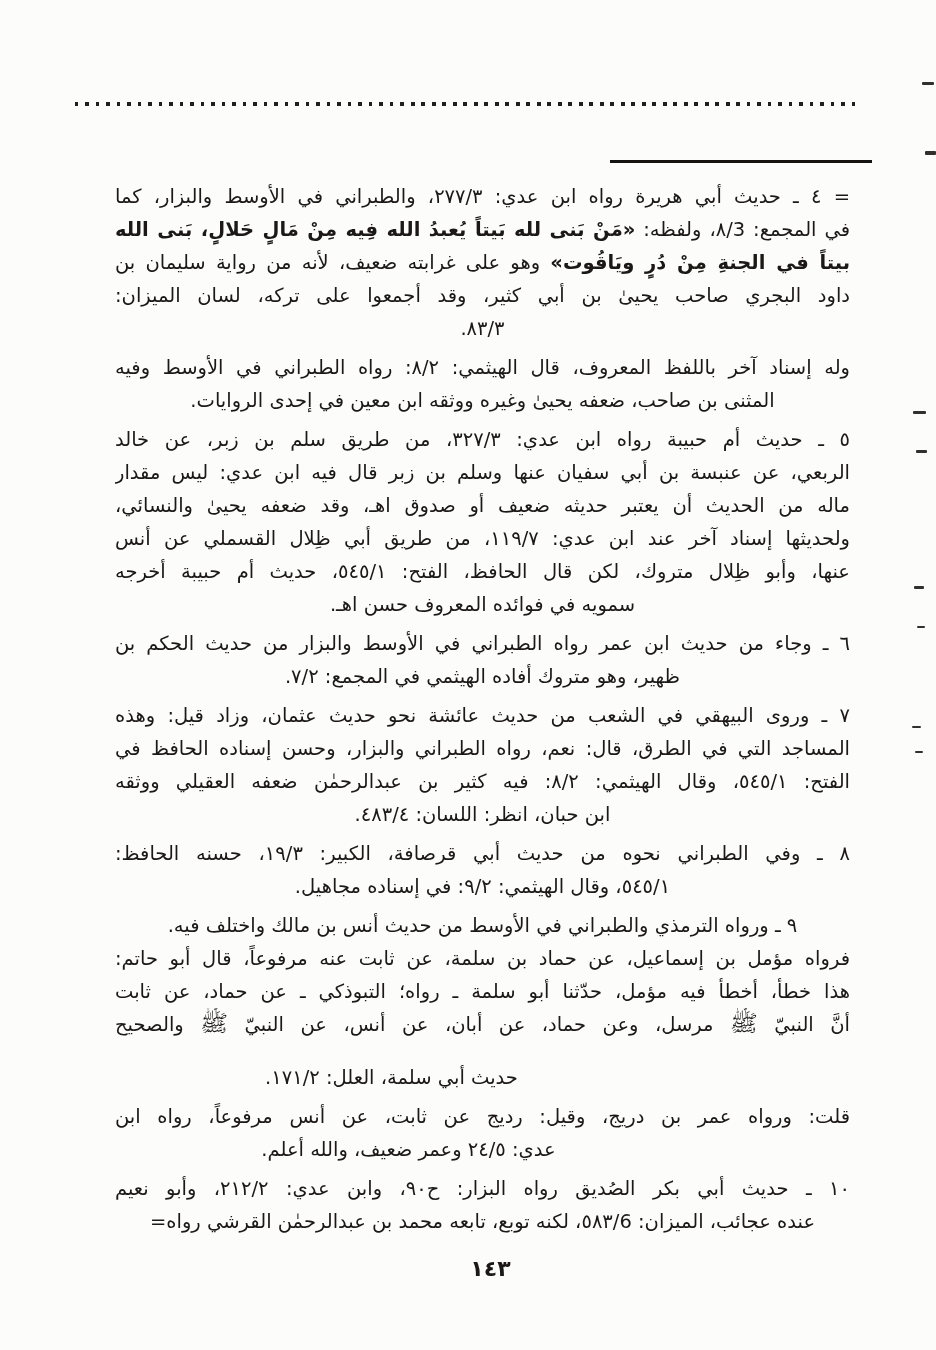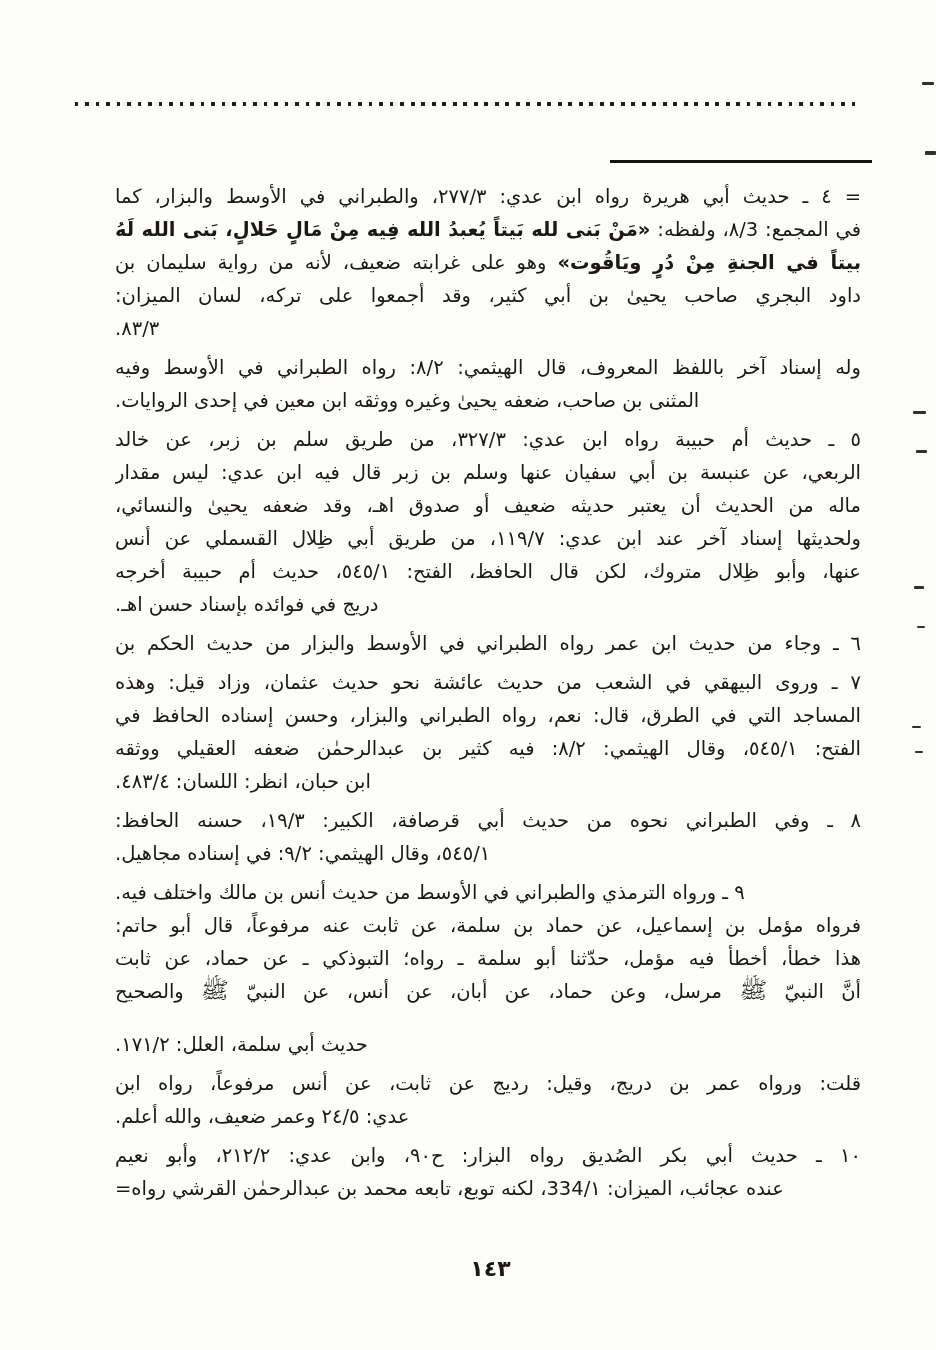--- a/index.html
+++ b/index.html
@@ -9,26 +9,26 @@
     font-family:"DejaVu Sans",sans-serif;
   }
   .page{position:absolute;inset:0;}
   .dotted-rule{
     position:absolute;top:102px;left:75px;width:782px;height:4px;
     background:repeating-linear-gradient(to right,#211f1c 0 3.5px,transparent 3.5px 10.5px);
   }
   .fn-rule{position:absolute;top:160px;left:610px;width:262px;height:3px;background:#151310;}
   .artifact{position:absolute;background:#32302c;border-radius:1px;}
   .textblock{
-    position:absolute;top:180px;right:75px;left:115px;
+    position:absolute;top:180px;right:86px;left:115px;
     direction:rtl;font-size:19.5px;line-height:33px;
   }
   .para{margin:0 0 6px 0;}
   .line{
-    text-align:left;white-space:nowrap;overflow:hidden;height:33px;
+    text-align:center;white-space:nowrap;overflow:hidden;height:33px;
   }
   .line.fill{
     white-space:normal;text-align:justify;text-align-last:justify;
   }
   .b{font-weight:bold;}
   .saw{font-size:23px;line-height:1;}
   .pagenum{
     position:absolute;top:1256px;left:0;width:100%;box-sizing:border-box;padding-left:45px;
     text-align:center;font-size:22px;font-weight:bold;direction:rtl;
   }
@@ -64,24 +64,25 @@
       <div class="para">
         <div class="line fill"><span>وله إسناد آخر باللفظ المعروف، قال الهيثمي: ٨/٢: رواه الطبراني في الأوسط وفيه</span></div>
         <div class="line"><span>المثنى بن صاحب، ضعفه يحيىٰ وغيره ووثقه ابن معين في إحدى الروايات.</span></div>
       </div>
       <div class="para">
         <div class="line fill"><span>٥ ـ حديث أم حبيبة رواه ابن عدي: ٣٢٧/٣، من طريق سلم بن زبر، عن خالد</span></div>
         <div class="line fill"><span>الربعي، عن عنبسة بن أبي سفيان عنها وسلم بن زبر قال فيه ابن عدي: ليس مقدار</span></div>
         <div class="line fill"><span>ماله من الحديث أن يعتبر حديثه ضعيف أو صدوق اهـ، وقد ضعفه يحيىٰ والنسائي،</span></div>
         <div class="line fill"><span>ولحديثها إسناد آخر عند ابن عدي: ١١٩/٧، من طريق أبي ظِلال القسملي عن أنس</span></div>
         <div class="line fill"><span>عنها، وأبو ظِلال متروك، لكن قال الحافظ، الفتح: ٥٤٥/١، حديث أم حبيبة أخرجه</span></div>
-        <div class="line"><span>دريج في فوائده بإسناد حسن اهـ.</span></div>
+        <div class="line"><span>سمويه في فوائده المعروف حسن اهـ.</span></div>
       </div>
       <div class="para">
         <div class="line fill"><span>٦ ـ وجاء من حديث ابن عمر رواه الطبراني في الأوسط والبزار من حديث الحكم بن</span></div>
+        <div class="line"><span>ظهير، وهو متروك أفاده الهيثمي في المجمع: ٧/٢.</span></div>
       </div>
       <div class="para">
         <div class="line fill"><span>٧ ـ وروى البيهقي في الشعب من حديث عائشة نحو حديث عثمان، وزاد قيل: وهذه</span></div>
         <div class="line fill"><span>المساجد التي في الطرق، قال: نعم، رواه الطبراني والبزار، وحسن إسناده الحافظ في</span></div>
         <div class="line fill"><span>الفتح: ٥٤٥/١، وقال الهيثمي: ٨/٢: فيه كثير بن عبدالرحمٰن ضعفه العقيلي ووثقه</span></div>
         <div class="line"><span>ابن حبان، انظر: اللسان: ٤٨٣/٤.</span></div>
       </div>
       <div class="para">
         <div class="line fill"><span>٨ ـ وفي الطبراني نحوه من حديث أبي قرصافة، الكبير: ١٩/٣، حسنه الحافظ:</span></div>
         <div class="line"><span>٥٤٥/١، وقال الهيثمي: ٩/٢: في إسناده مجاهيل.</span></div>
@@ -92,19 +93,19 @@
         <div class="line fill"><span>هذا خطأ، أخطأ فيه مؤمل، حدّثنا أبو سلمة ـ رواه؛ التبوذكي ـ عن حماد، عن ثابت</span></div>
         <div class="line fill"><span>أنَّ النبيّ </span><span class="saw">ﷺ</span><span> مرسل، وعن حماد، عن أبان، عن أنس، عن النبيّ </span><span class="saw">ﷺ</span><span> والصحيح</span></div>
         <div class="line" style="padding-right: 182px; margin-top: 20px;"><span>حديث أبي سلمة، العلل: ١٧١/٢.</span></div>
       </div>
       <div class="para">
         <div class="line fill"><span>قلت: ورواه عمر بن دريج، وقيل: رديج عن ثابت، عن أنس مرفوعاً، رواه ابن</span></div>
         <div class="line" style="padding-right: 148px;"><span>عدي: ٢٤/٥ وعمر ضعيف، والله أعلم.</span></div>
       </div>
       <div class="para">
         <div class="line fill"><span>١٠ ـ حديث أبي بكر الصُديق رواه البزار: ح٩٠، وابن عدي: ٢١٢/٢، وأبو نعيم</span></div>
-        <div class="line"><span>عنده عجائب، الميزان: 334/١، لكنه توبع، تابعه محمد بن عبدالرحمٰن القرشي رواه=</span></div>
+        <div class="line"><span>عنده عجائب، الميزان: ٥٨٣/6، لكنه توبع، تابعه محمد بن عبدالرحمٰن القرشي رواه=</span></div>
       </div>
     </div>
 
   <div class="pagenum">١٤٣</div>
 
 </div>
 
 </body></html>

